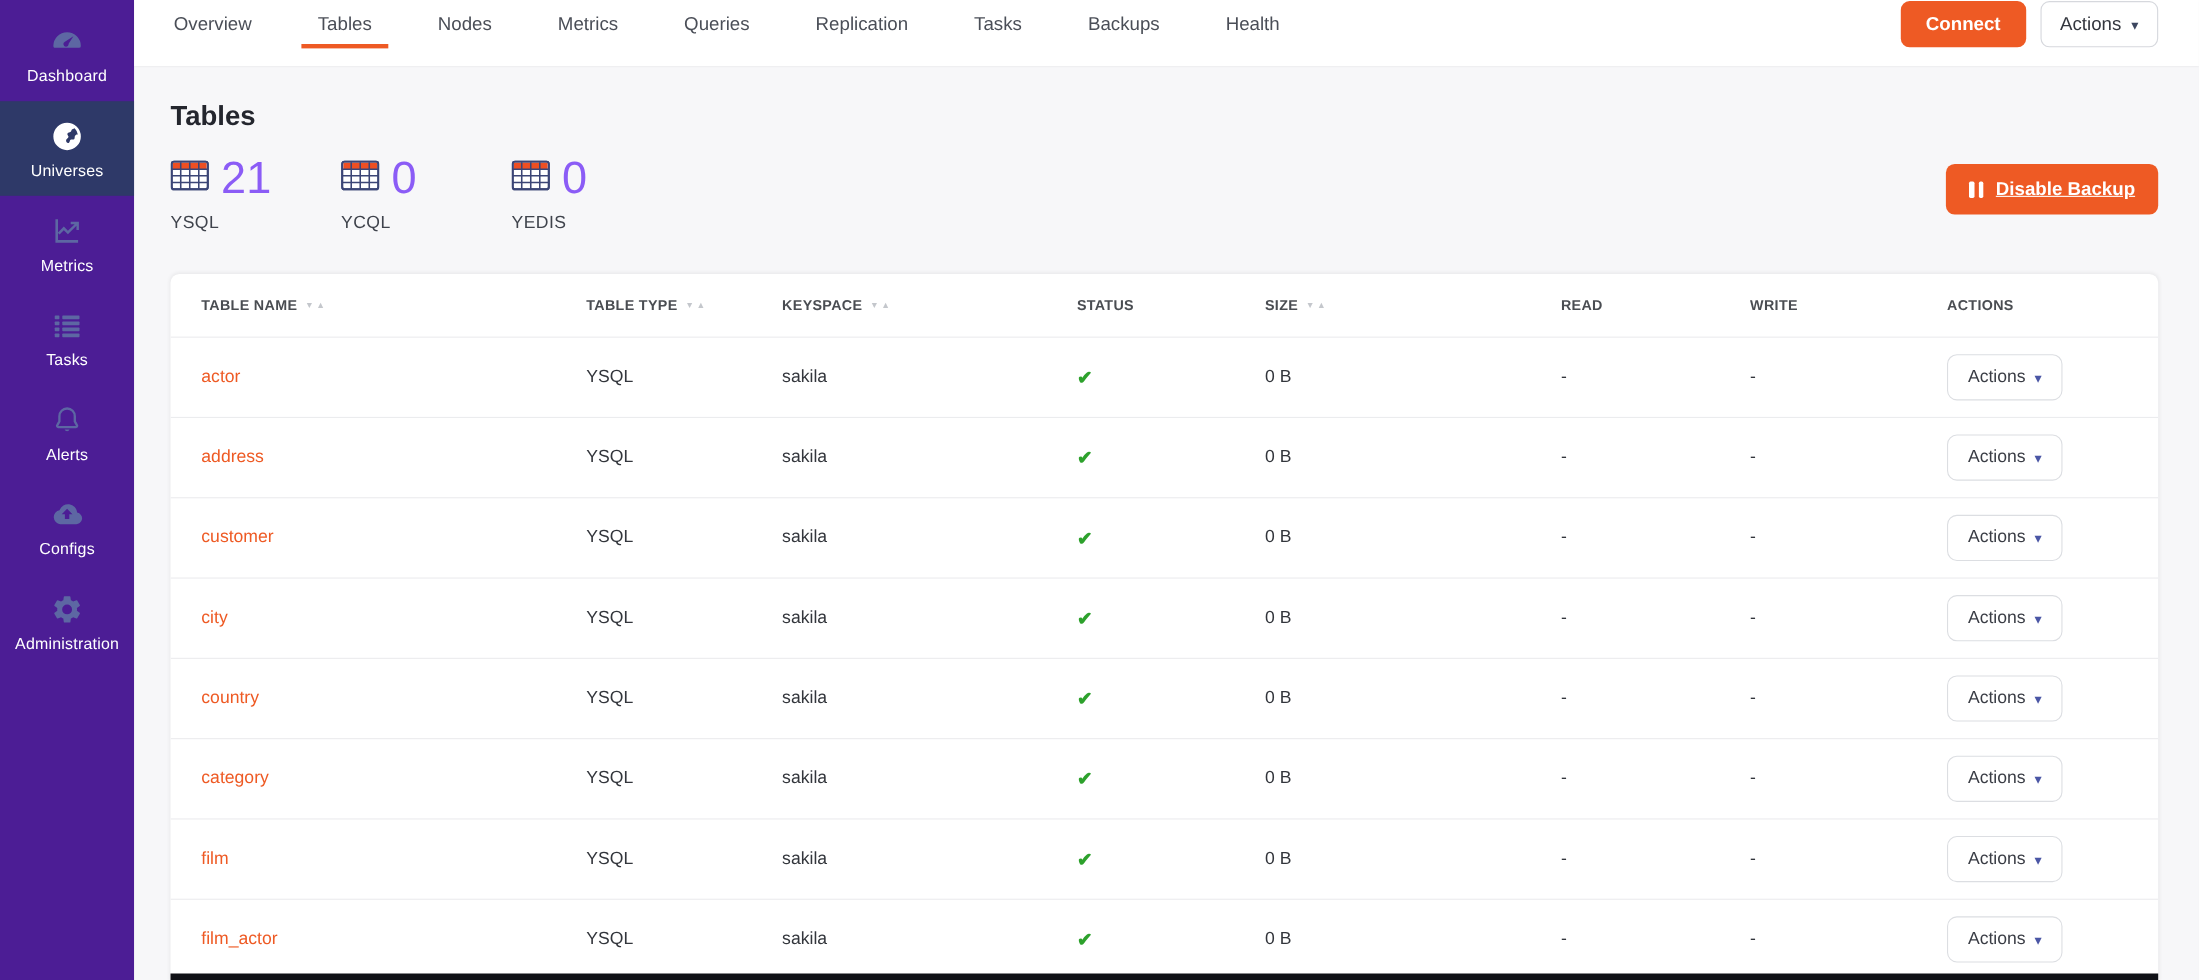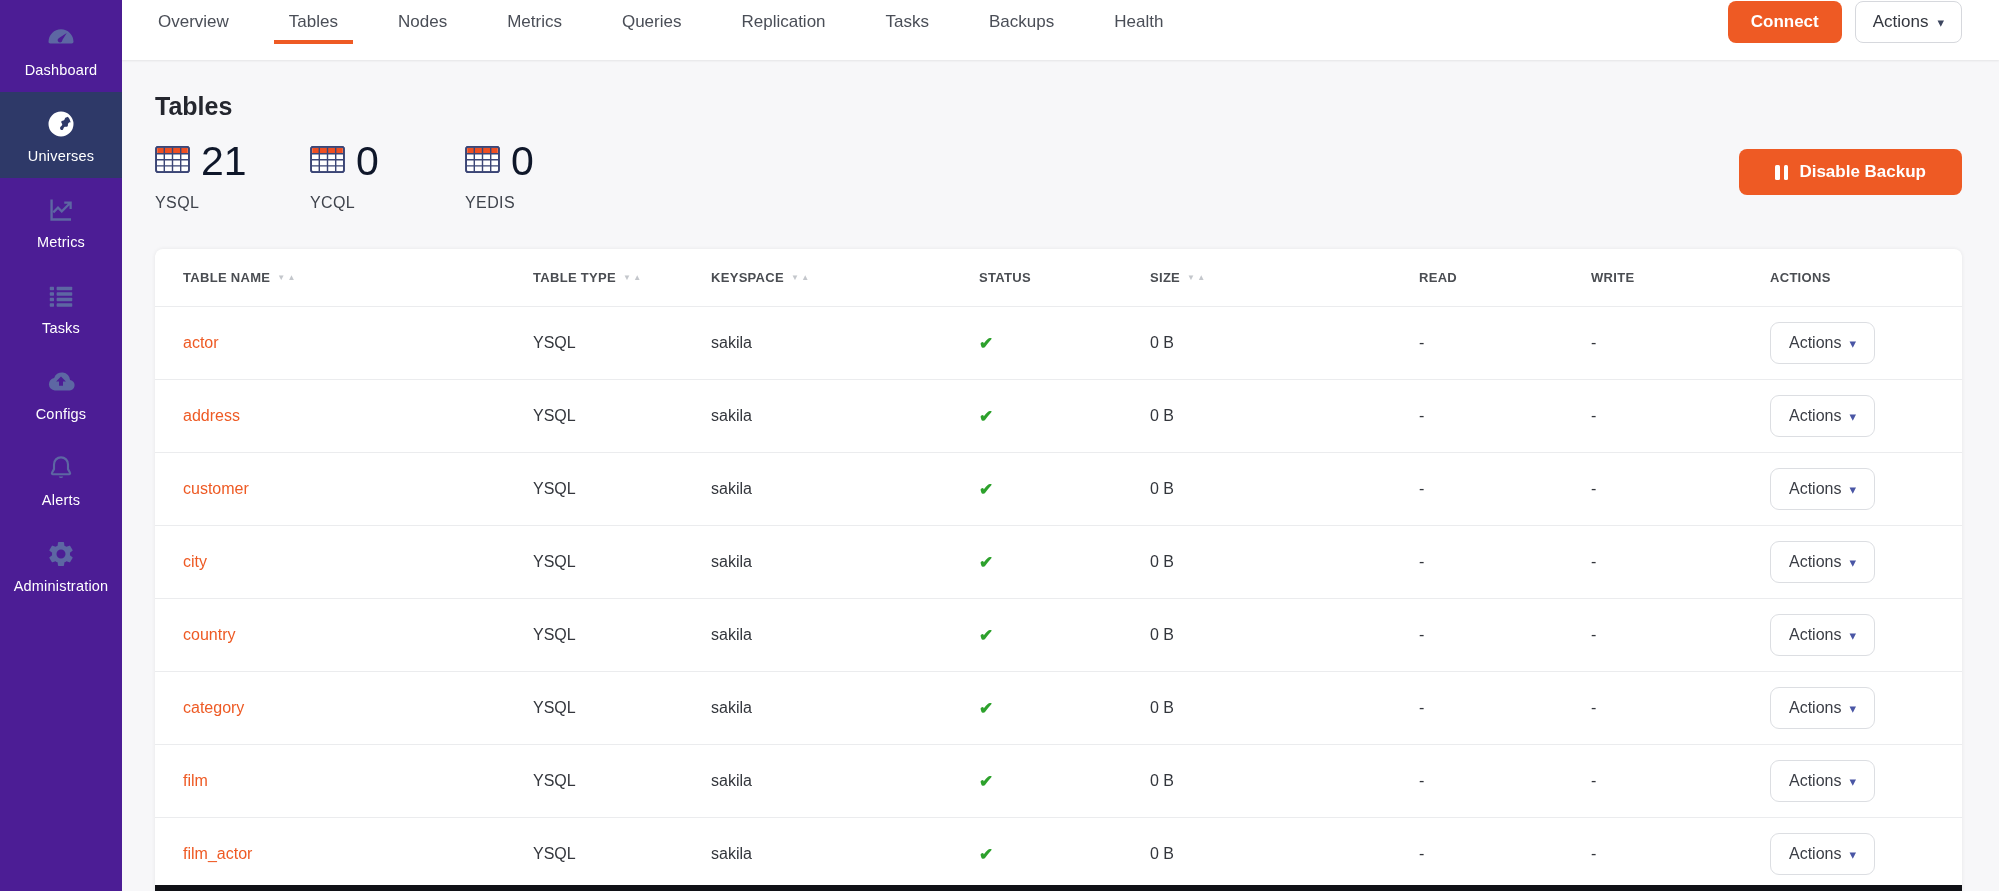--- a/index.html
+++ b/index.html
@@ -39,24 +39,24 @@
 
   
   .content { flex:1; padding:32px 37px 0 33px; display:flex; flex-direction:column;
     overflow:hidden; position:relative; }
   .page-title { font-size:25px; font-weight:700; color:#24262e; margin-bottom:20px; }
 
   .stats-row { display:flex; align-items:flex-start; }
   .stat { width:155px; }
   .stat-top { display:flex; align-items:center; gap:11px; }
   .stat-top svg { width:35px; height:29px; }
-  .stat-count { font-size:41px; color:#0f172a; line-height:1; }
+  .stat-count { font-size:41px; color:#8b5cf6; line-height:1; }
   .stat-label { margin-top:12px; font-size:16px; color:#3f434c; letter-spacing:.4px; }
   .btn-disable { margin-left:auto; background:#ee5a24; color:#fff; font-weight:700;
-    font-size:17px; padding:13px 36px; gap:11px; margin-top:8px; }
+    font-size:17px; padding:13px 21px; gap:11px; margin-top:8px;text-decoration:underline; }
   .pause-icon { display:inline-flex; gap:4px; }
   .pause-icon i { width:4.5px; height:15px; background:#fff; border-radius:1.5px; }
 
   
   .card { background:#fff; border-radius:8px 8px 0 0; margin-top:37px; flex:1;
     box-shadow:0 0 4px rgba(0,0,0,.07); overflow:hidden; }
   .grid { display:grid; grid-template-columns:350px 178px 268px 171px 269px 172px 179px 1fr;
     align-items:center; padding:0 28px; }
   .thead { height:57px; }
   .th { font-size:13px; font-weight:700; color:#4a4d52; letter-spacing:.3px;
@@ -115,33 +115,33 @@
               <rect x="8.5" y="13.4" width="12.5" height="2.7" rx=".5"></rect>
               <rect x="3" y="17.8" width="3.4" height="2.7" rx=".5"></rect>
               <rect x="8.5" y="17.8" width="12.5" height="2.7" rx=".5"></rect>
             </svg>
           </span>
     <span class="lbl">Tasks</span>
   </div>
         <div class="side-item">
     <span class="icon">
             <svg viewBox="0 0 24 24">
-              <path fill-rule="evenodd" d="M19.3 10.4A6.6 6.6 0 0 0 6.5 8.7 5.1 5.1 0 0 0 7 18.8h11a4.2 4.2 0 0 0 1.3-8.4zM12 7.6l3.9 4h-2.3v3.4h-3.2v-3.4H8.1l3.9-4z"></path>
-            </svg>
-          </span>
-    <span class="lbl">Configs</span>
-  </div>
-        <div class="side-item">
-    <span class="icon">
-            <svg viewBox="0 0 24 24">
               <path class="stroke" d="M12 3.5c-3.2 0-5.6 2.4-5.6 5.6v3.8l-1.6 2.9c-.3.5.1 1.2.7 1.2h13c.6 0 1-.7.7-1.2l-1.6-2.9V9.1c0-3.2-2.4-5.6-5.6-5.6z" stroke-width="1.7" stroke-linejoin="round"></path>
               <path d="M10.2 18.7a1.9 1.9 0 0 0 3.6 0z"></path>
             </svg>
           </span>
     <span class="lbl">Alerts</span>
+  </div>
+        <div class="side-item">
+    <span class="icon">
+            <svg viewBox="0 0 24 24">
+              <path fill-rule="evenodd" d="M19.3 10.4A6.6 6.6 0 0 0 6.5 8.7 5.1 5.1 0 0 0 7 18.8h11a4.2 4.2 0 0 0 1.3-8.4zM12 7.6l3.9 4h-2.3v3.4h-3.2v-3.4H8.1l3.9-4z"></path>
+            </svg>
+          </span>
+    <span class="lbl">Configs</span>
   </div>
         <div class="side-item">
     <span class="icon">
             <svg viewBox="0 0 24 24">
               <path d="M19.14 12.94c.04-.3.06-.61.06-.94 0-.32-.02-.64-.07-.94l2.03-1.58a.49.49 0 0 0 .12-.61l-1.92-3.32a.49.49 0 0 0-.59-.22l-2.39.96c-.5-.38-1.03-.7-1.62-.94L14.4 2.81a.48.48 0 0 0-.48-.41h-3.84c-.24 0-.43.17-.47.41l-.36 2.54c-.59.24-1.13.57-1.62.94l-2.39-.96a.49.49 0 0 0-.59.22L2.74 8.87c-.12.21-.08.47.12.61l2.03 1.58c-.05.3-.09.63-.09.94s.02.64.07.94l-2.03 1.58a.49.49 0 0 0-.12.61l1.92 3.32c.12.22.37.29.59.22l2.39-.96c.5.38 1.03.7 1.62.94l.36 2.54c.05.24.24.41.48.41h3.84c.24 0 .44-.17.47-.41l.36-2.54c.59-.24 1.13-.56 1.62-.94l2.39.96c.22.08.47 0 .59-.22l1.92-3.32a.49.49 0 0 0-.12-.61l-2.01-1.58zM12 15.6a3.6 3.6 0 1 1 0-7.2 3.6 3.6 0 0 1 0 7.2z"></path>
             </svg>
           </span>
     <span class="lbl">Administration</span>
   </div>
       </div>

